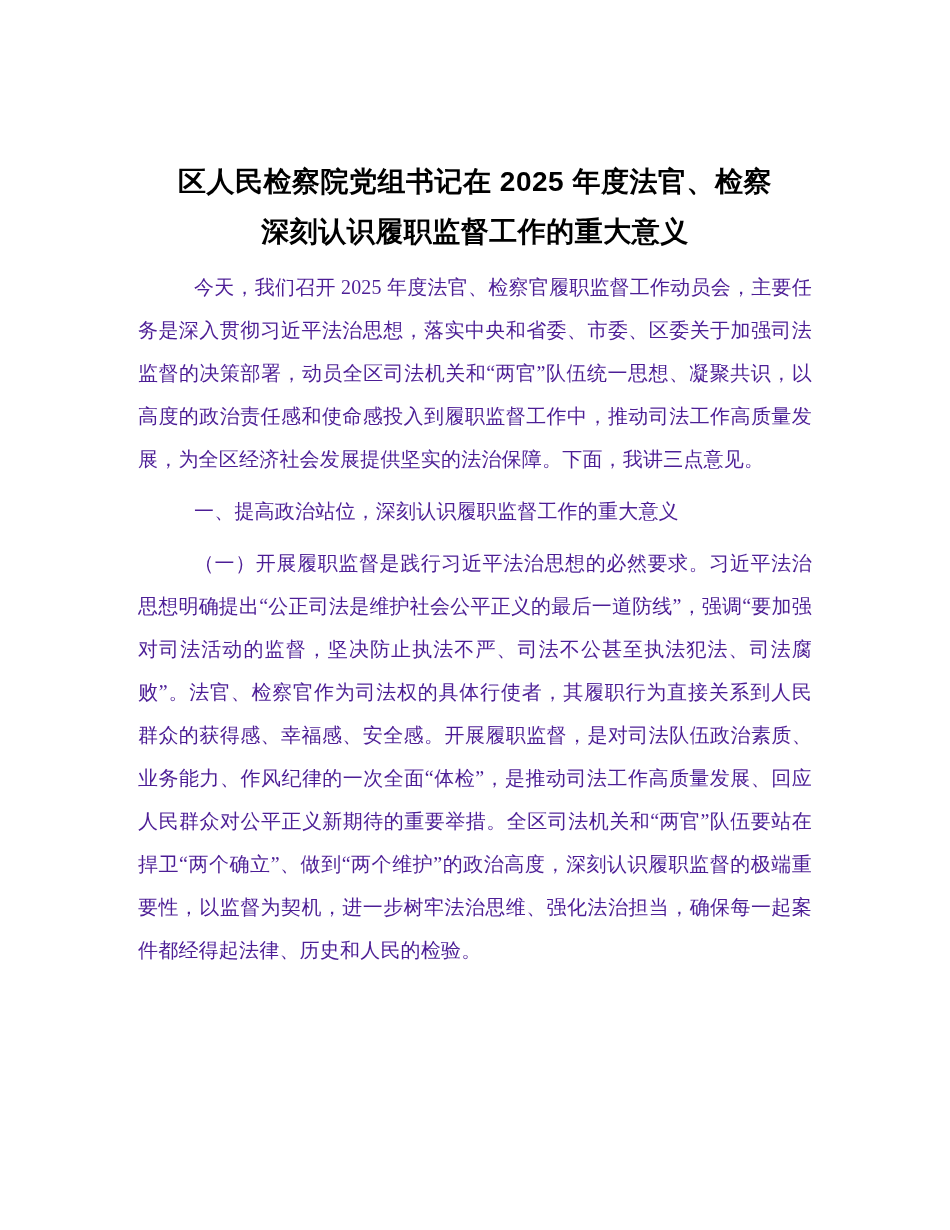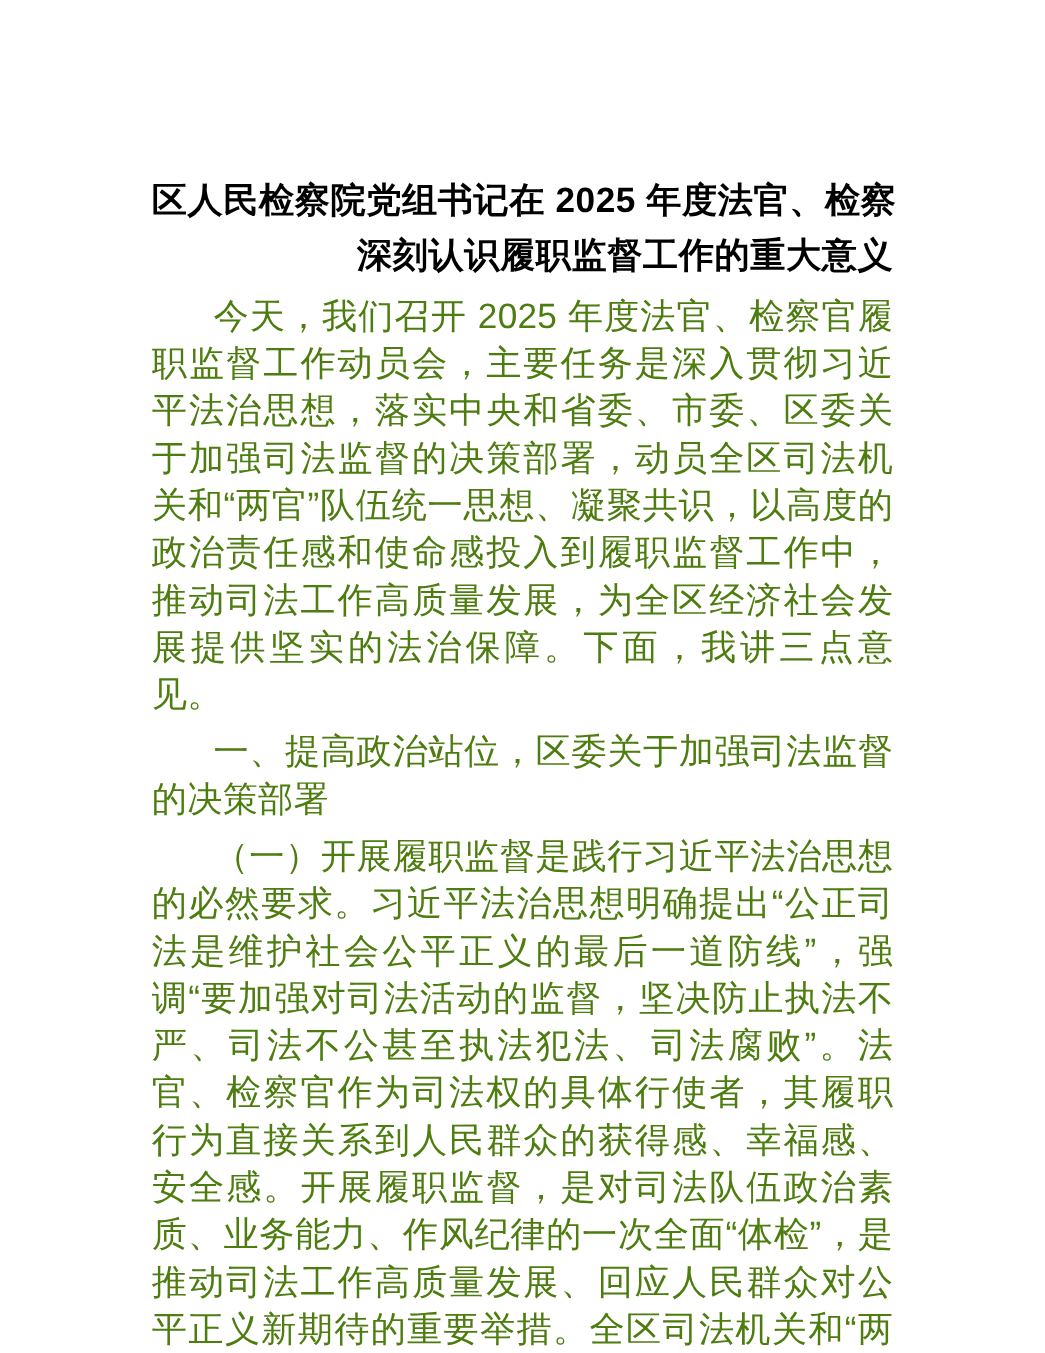--- a/index.html
+++ b/index.html
@@ -16,53 +16,53 @@
     width: 950px;
     height: 1230px;
     box-sizing: border-box;
     padding: 157px 138px 40px 138px;
     background: #ffffff;
     color: #1c1c1c;
   }
   .doc-title {
     font-family: "Liberation Sans", sans-serif;
     font-weight: 700;
-    font-size: 32px;
+    font-size: 28px;
     line-height: 50px;
-    text-align: right;
+    text-align: center;
     color: #000000;
     margin: 0 0 4px 0;
     letter-spacing: 0.5px;
   }
   .doc-title .tline {
     display: block;
     white-space: nowrap;
   }
   .para {
-    font-family: Liberation Sans, sans-serif;
-    font-size: 32px;
+    font-family: Liberation Serif, serif;
+    font-size: 20px;
     line-height: 43px;
     text-align: justify;
     text-justify: inter-ideograph;
     text-indent: 56px;
     margin: 9px 0;
-    color: #4d7c0f;
+    color: #4c1d95;
     letter-spacing: 0.2px;
   }
   .para.heading {
     font-weight: 400;
   }
 </style>
 </head>
 <body>
 
 <div class="page">
   <h1 class="doc-title">
     <span class="tline">区人民检察院党组书记在 2025 年度法官、检察</span>
     <span class="tline">深刻认识履职监督工作的重大意义</span>
   </h1>
 
   <p class="para">今天，我们召开 2025 年度法官、检察官履职监督工作动员会，主要任务是深入贯彻习近平法治思想，落实中央和省委、市委、区委关于加强司法监督的决策部署，动员全区司法机关和“两官”队伍统一思想、凝聚共识，以高度的政治责任感和使命感投入到履职监督工作中，推动司法工作高质量发展，为全区经济社会发展提供坚实的法治保障。下面，我讲三点意见。</p>
 
-  <p class="para heading">一、提高政治站位，区委关于加强司法监督的决策部署</p>
+  <p class="para heading">一、提高政治站位，深刻认识履职监督工作的重大意义</p>
 
   <p class="para">（一）开展履职监督是践行习近平法治思想的必然要求。习近平法治思想明确提出“公正司法是维护社会公平正义的最后一道防线”，强调“要加强对司法活动的监督，坚决防止执法不严、司法不公甚至执法犯法、司法腐败”。法官、检察官作为司法权的具体行使者，其履职行为直接关系到人民群众的获得感、幸福感、安全感。开展履职监督，是对司法队伍政治素质、业务能力、作风纪律的一次全面“体检”，是推动司法工作高质量发展、回应人民群众对公平正义新期待的重要举措。全区司法机关和“两官”队伍要站在捍卫“两个确立”、做到“两个维护”的政治高度，深刻认识履职监督的极端重要性，以监督为契机，进一步树牢法治思维、强化法治担当，确保每一起案件都经得起法律、历史和人民的检验。</p>
 </div>
 
 </body></html>

